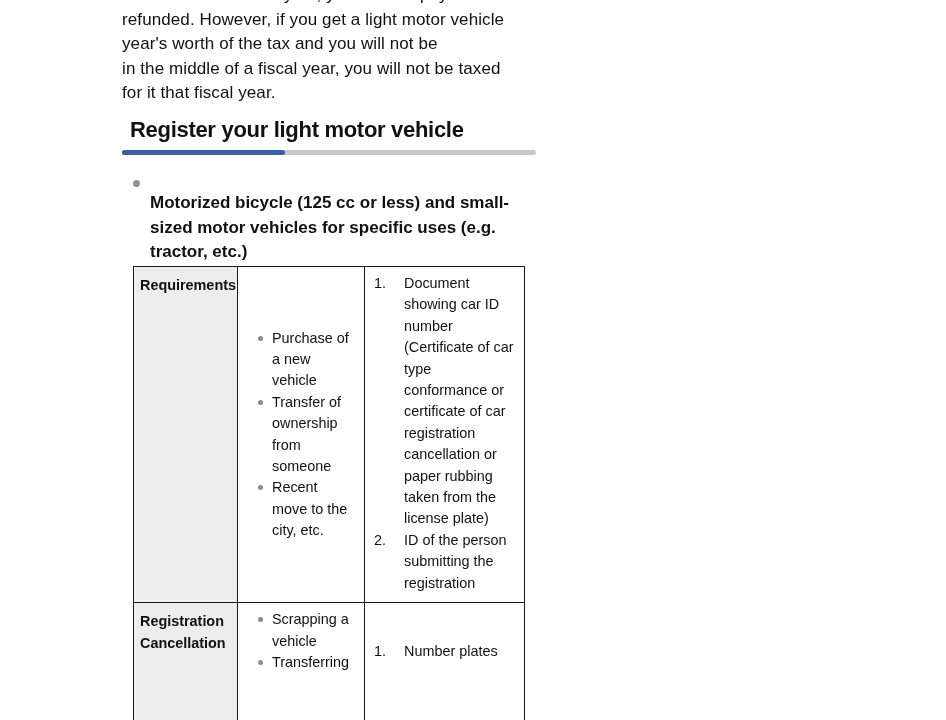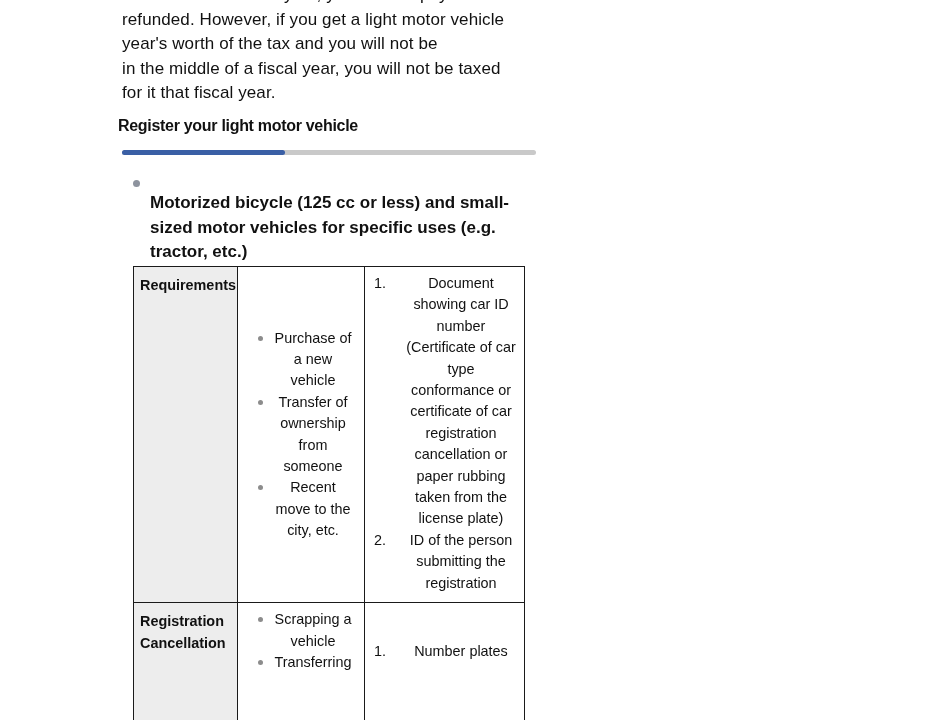--- a/index.html
+++ b/index.html
@@ -8,21 +8,21 @@
     background:#ffffff;color:var(--text,#111);
     font-family:"Liberation Sans", sans-serif;
     -webkit-font-smoothing:antialiased;
   }
   .page{position:absolute;inset:0;}
 
   
   .intro{position:absolute;left:122px;top:-17px;font-size:17px;line-height:24.6px;letter-spacing:.1px;white-space:nowrap;}
 
   
-  .section-title{position:absolute;left:118px;top:117px;margin:0;font-size:16px;font-weight:bold;letter-spacing:-.3px;white-space:nowrap;}
+  .section-title{position:absolute;left:130px;top:117px;margin:0;font-size:22px;font-weight:bold;letter-spacing:-.3px;white-space:nowrap;}
   .rule{position:absolute;left:122px;top:150px;width:414px;height:5px;background:var(--rule-gray,#c9c9c9);border-radius:2.5px;}
   .rule-accent{position:absolute;left:0;top:0;width:163px;height:5px;background:var(--accent,#3a5fa5);border-radius:2.5px;}
 
   
   .vehicle{position:absolute;left:131px;top:171px;font-size:17px;font-weight:bold;line-height:24.6px;}
   .vehicle .bdot{position:absolute;left:2px;top:9px;width:7px;height:7px;border-radius:50%;background:#8d939e;}
   .vehicle .lines{margin-left:19px;white-space:nowrap;margin-top:20px;}
 
   
   .caption{position:absolute;left:133px;top:245px;width:391px;text-align:center;font-size:14px;}
@@ -38,21 +38,21 @@
   }
   td.rowlabel{background:var(--cell-bg,#ededed);font-weight:bold;padding:8px 5px 6px 6px;}
   td.reasons{padding:6px 10px 6px 20px;}
   td.reasons.mid{vertical-align:middle;}
   td.reqs{padding:6px 6px 8px 9px;}
   td.reqs.pad{padding-top:38px;}
   tr.row2{height:200px;}
   .li{display:flex;align-items:flex-start;}
   .li .dot{flex:none;width:5px;height:5px;border-radius:50%;background:var(--bullet-gray,#8c8c8c);margin:8px 9px 0 0;}
   .li .n{flex:none;width:21px;margin-right:9px;}
-  .li .t{flex:1;min-width:0;text-align:center;}
+  .li .t{flex:1;min-width:0;}
 </style>
 </head>
 <body>
 
 <div class="page">
 
   <div class="intro">
     <div>the middle of a fiscal year, you have to pay one</div>
     <div>refunded. However, if you get a light motor vehicle</div>
     <div>year's worth of the tax and you will not be</div>

